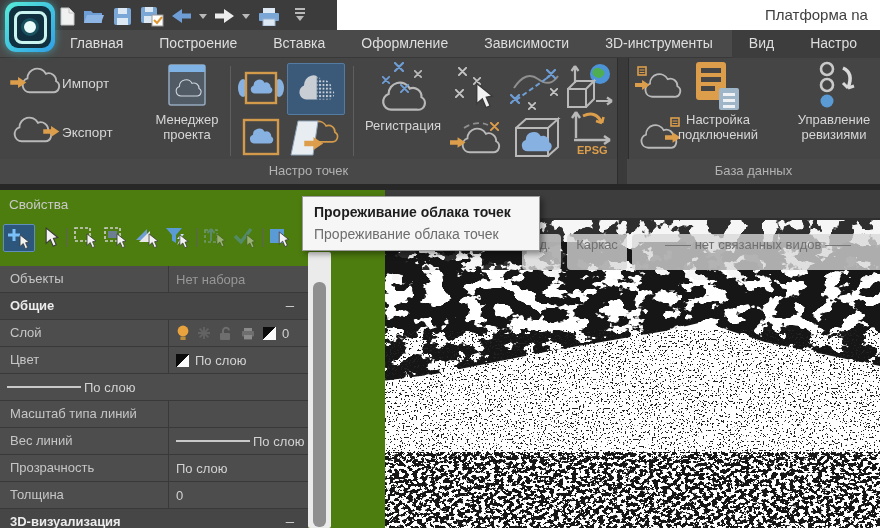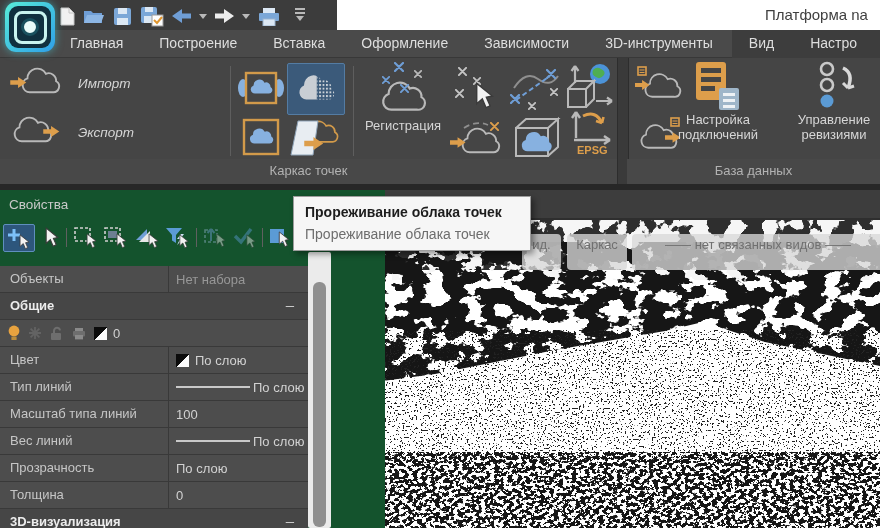--- a/index.html
+++ b/index.html
@@ -29,33 +29,33 @@
   .ribbon{position:absolute;left:0;top:58px;width:880px;height:132px;background:#454545;}
   .ribbon-bottom{position:absolute;left:0;top:184px;width:880px;height:6px;background:#272727;}
   .rgroup{position:absolute;top:0;height:126px;}
   .g1{left:0;width:617px;}
   .g2{left:627px;width:253px;}
   .gsep{position:absolute;left:617px;top:0;width:10px;height:126px;background:#3a3a3a;border-left:1px solid #2d2d2d;border-right:1px solid #2d2d2d;}
   .glabel{position:absolute;left:0;bottom:0;width:100%;height:25px;background:#484848;color:#b2b2b2;
           font-size:13px;line-height:24px;text-align:center;}
   .vsep{position:absolute;width:1px;background:#5e5e5e;top:8px;height:90px;}
   .rlabel{font-size:13.5px;color:#d6d6d6;white-space:nowrap;}
-  .rbtn{position:absolute;display:flex;align-items:center;gap:16px;font-style:italic;}
+  .rbtn{position:absolute;display:flex;align-items:center;gap:0;}
   .rbig{position:absolute;text-align:center;}
   .rbig .rlabel{display:block;line-height:15px;font-size:13px;}
   .hl{background:#3b5a7a;border:1px solid #547ca3;border-radius:2px;}
 
   
-  .tooltip{position:absolute;left:293px;top:196px;width:236px;height:53px;background:#f6f6f6;
+  .tooltip{position:absolute;left:302px;top:196px;width:236px;height:53px;background:#f6f6f6;
            border:1px solid #9c9c9c;box-shadow:3px 3px 6px rgba(0,0,0,.4);z-index:60;}
   .tt-title{margin:7px 0 0 11px;font-weight:bold;font-size:14px;color:#1d1d1d;white-space:nowrap;}
   .tt-text{margin:6px 0 0 11px;font-size:14px;color:#6d6d6d;white-space:nowrap;}
 
   
-  .props{position:absolute;left:0;top:190px;width:385px;height:338px;background:#14532d;z-index:10;}
+  .props{position:absolute;left:0;top:190px;width:385px;height:338px;background:#4d7c0f;z-index:10;}
   .props-title{position:absolute;left:9px;top:7px;font-size:13.5px;color:#c9c9c9;}
   .ptool{position:absolute;left:0;top:31px;width:331px;height:33px;}
   .ptool .ic{position:absolute;top:3px;width:26px;height:26px;display:flex;align-items:center;justify-content:center;}
   .ptool .tsep{position:absolute;top:7px;width:1px;height:19px;background:#606060;}
   .ic-active{background:#2d567c;border:1px solid #5f8fbe;border-radius:2px;}
   .dim{opacity:.45;}
   .pgrid{position:absolute;left:0;top:76px;width:308px;}
   .prow{display:flex;height:27px;box-sizing:border-box;background:#4d4d4d;border-bottom:1px solid #393939;}
   .prow.section{background:#464646;}
   .plabel{width:158px;padding-left:10px;font-size:13px;line-height:26px;color:#c6c6c6;
@@ -200,20 +200,29 @@
       <span class="rlabel">Импорт</span>
     </div>
     <div class="rbtn" style="left:10px;top:56px">
       <svg width="52" height="36">
         <use href="#sym-cloud" x="0" y="1" width="44" height="32" fill="none" stroke="#b9b9b9" stroke-width="2.4"></use>
         <use href="#sym-ar" x="33" y="12" width="17" height="11" fill="#dd9e4b"></use>
       </svg>
       <span class="rlabel">Экспорт</span>
     </div>
 
+    <div class="rbig" style="left:146px;top:4px;width:82px">
+      <svg width="42" height="50" style="margin:0 auto">
+        <rect x="3" y="3" width="36" height="40" rx="2" fill="#505b66" stroke="#95a9bd" stroke-width="1.5"></rect>
+        <rect x="3" y="3" width="36" height="7" fill="#7fb2e5"></rect>
+        <use href="#sym-cloud" x="7" y="15" width="30" height="24" fill="none" stroke="#cfd6dd" stroke-width="2"></use>
+      </svg>
+      <span class="rlabel">Менеджер</span>
+      <span class="rlabel">проекта</span>
+    </div>
 
     <div class="vsep" style="left:230px"></div>
 
     <div class="abs" style="left:238px;top:8px">
       <svg width="46" height="44">
         <ellipse cx="5" cy="22" rx="5" ry="9" fill="#87b1e0"></ellipse>
           <ellipse cx="41" cy="22" rx="5" ry="9" fill="#87b1e0"></ellipse>
         <rect x="8" y="7" width="30" height="30" fill="#454545" stroke="#d29a4a" stroke-width="2.4"></rect>
         <use href="#sym-cloud" x="10" y="12" width="26" height="19" fill="#87b1e0"></use>
       </svg>
@@ -307,21 +316,21 @@
     <div class="abs" style="left:566px;top:48px">
       <svg width="50" height="50">
         <path d="M10 32 V6 M10 6 l-4 6 M10 6 l4 6" stroke="#b9b9b9" stroke-width="2.4" fill="none"></path>
         <path d="M8 34 H44 M44 34 l-6 -4 M44 34 l-6 4" stroke="#b9b9b9" stroke-width="2.4" fill="none"></path>
         <path d="M17 10 Q30 4 36 17" fill="none" stroke="#dd9e4b" stroke-width="3"></path>
         <path d="M36 17 l-6 -2 M36 17 l1.5 -6" stroke="#dd9e4b" stroke-width="2.6" fill="none"></path>
         <text x="11" y="48" font-size="11" font-weight="bold" fill="#dd9e4b">EPSG</text>
       </svg>
     </div>
 
-    <div class="glabel">Каркас точек</div>
+    <div class="glabel">Настро точек</div>
   </div>
 
   <div class="gsep"></div>
 
   <div class="rgroup g2">
     <div class="abs" style="left:8px;top:7px">
       <svg width="48" height="40">
         <use href="#sym-cloud" x="6" y="6" width="42" height="32" fill="none" stroke="#b9b9b9" stroke-width="2.4"></use>
         <rect x="3" y="2" width="8" height="8" fill="none" stroke="#dd9e4b" stroke-width="1.6"></rect>
         <path d="M4.5 5 h5 M4.5 7.5 h5" stroke="#dd9e4b" stroke-width="1.2"></path>
@@ -480,20 +489,21 @@
   <div class="pgrid" id="pgrid">
       <div class="prow">
         <span class="plabel">Объекты</span>
         <span class="pval muted">Нет набора</span>
       </div>
       <div class="prow section">
         <span class="plabel">Общие</span>
         <span class="minus">–</span>
       </div>
       <div class="prow">
+        <span class="plabel">Слой</span>
         <span class="pval">
           <span class="lico">
             <svg width="14" height="17">
               <circle cx="7" cy="6" r="5.4" fill="#e8a33f"></circle>
               <rect x="4.4" y="11.6" width="5.2" height="3.4" fill="#b98c3c"></rect>
             </svg>
             <svg width="14" height="14">
               <path d="M7 1 V13 M1 7 H13 M2.6 2.6 L11.4 11.4 M11.4 2.6 L2.6 11.4" stroke="#636363" stroke-width="1.8"></path>
             </svg>
             <svg width="16" height="15">
@@ -511,29 +521,27 @@
         </span>
       </div>
       <div class="prow">
         <span class="plabel">Цвет</span>
         <span class="pval">
           <span class="sw"></span>
           <span>По слою</span>
         </span>
       </div>
       <div class="prow">
-        <span class="plabel">Тип линий</span>
         <span class="pval">
           <span class="lt"></span>
           <span>По слою</span>
         </span>
       </div>
       <div class="prow">
         <span class="plabel">Масштаб типа линий</span>
-        <span class="pval">100</span>
       </div>
       <div class="prow">
         <span class="plabel">Вес линий</span>
         <span class="pval">
           <span class="lt"></span>
           <span>По слою</span>
         </span>
       </div>
       <div class="prow">
         <span class="plabel">Прозрачность</span>

